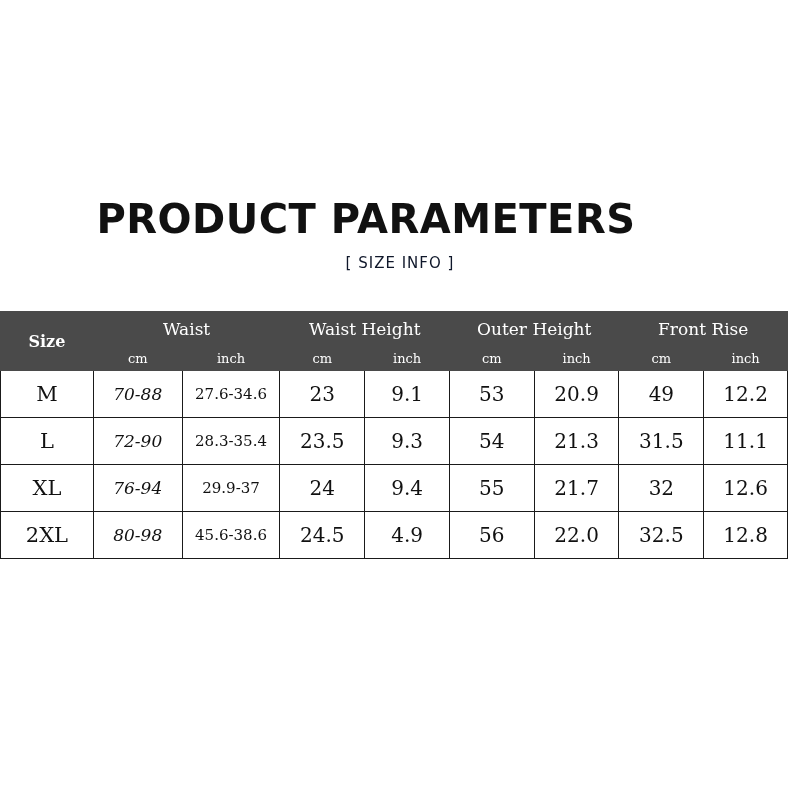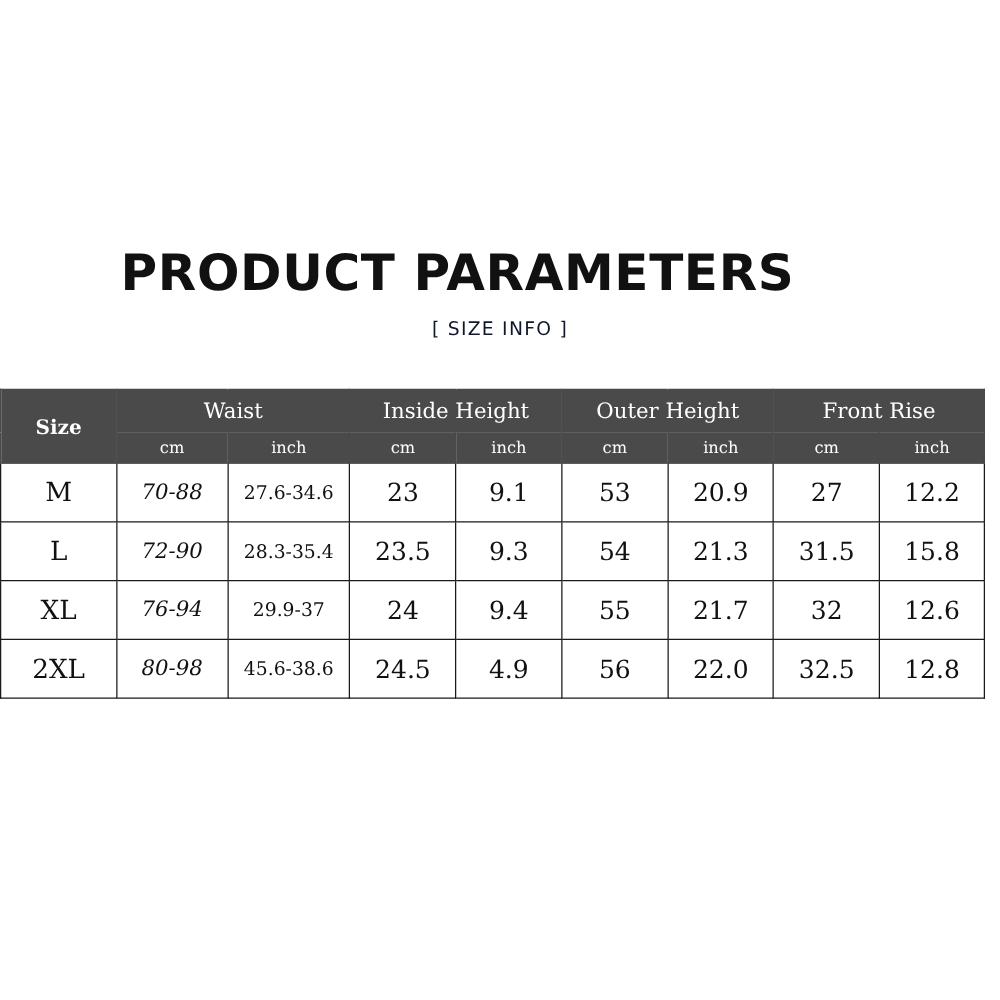--- a/index.html
+++ b/index.html
@@ -128,21 +128,21 @@
         <col class="col-inch2">
         <col class="col-cm3">
         <col class="col-inch3">
         <col class="col-cm4">
         <col class="col-inch4">
       </colgroup>
       <tbody>
         <tr class="head-main">
           <td class="size-cell" rowspan="2">Size</td>
           <td colspan="2">Waist</td>
-          <td colspan="2">Inside Height</td>
+          <td colspan="2">Waist Height</td>
           <td colspan="2">Outer Height</td>
           <td colspan="2">Front Rise</td>
         </tr>
         <tr class="head-sub">
           <td>cm</td>
           <td>inch</td>
           <td>cm</td>
           <td>inch</td>
           <td>cm</td>
           <td>inch</td>
@@ -151,34 +151,34 @@
         </tr>
 
         <tr class="data-row">
           <td class="sz">M</td>
           <td class="mid">70-88</td>
           <td class="small">27.6-34.6</td>
           <td>23</td>
           <td>9.1</td>
           <td>53</td>
           <td>20.9</td>
-          <td>27</td>
+          <td>49</td>
           <td>12.2</td>
         </tr>
 
         <tr class="data-row">
           <td class="sz">L</td>
           <td class="mid">72-90</td>
           <td class="small">28.3-35.4</td>
           <td>23.5</td>
           <td>9.3</td>
           <td>54</td>
           <td>21.3</td>
           <td>31.5</td>
-          <td>15.8</td>
+          <td>11.1</td>
         </tr>
 
         <tr class="data-row">
           <td class="sz">XL</td>
           <td class="mid">76-94</td>
           <td class="small">29.9-37</td>
           <td>24</td>
           <td>9.4</td>
           <td>55</td>
           <td>21.7</td>

